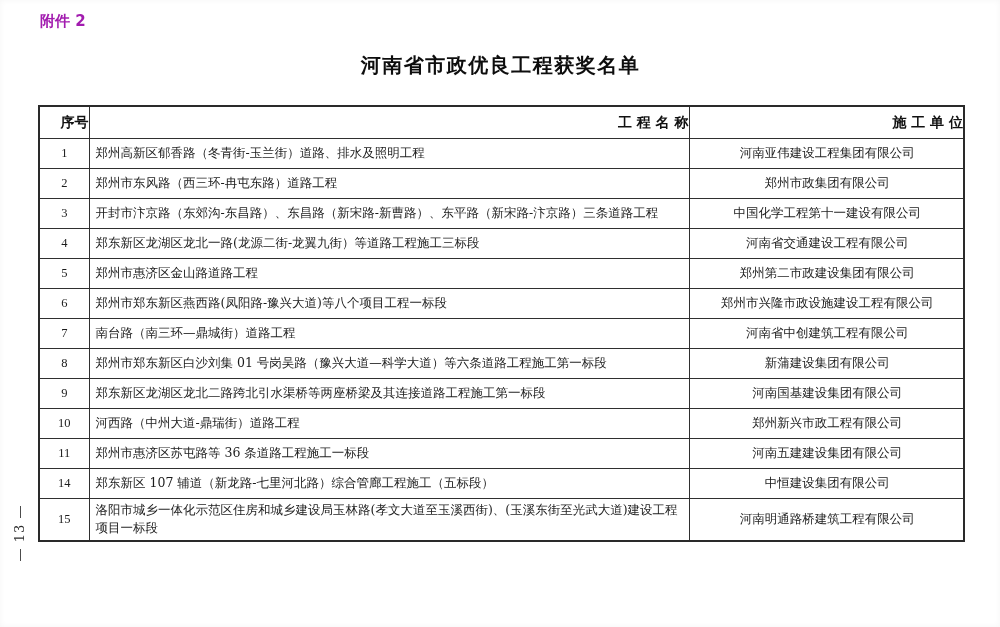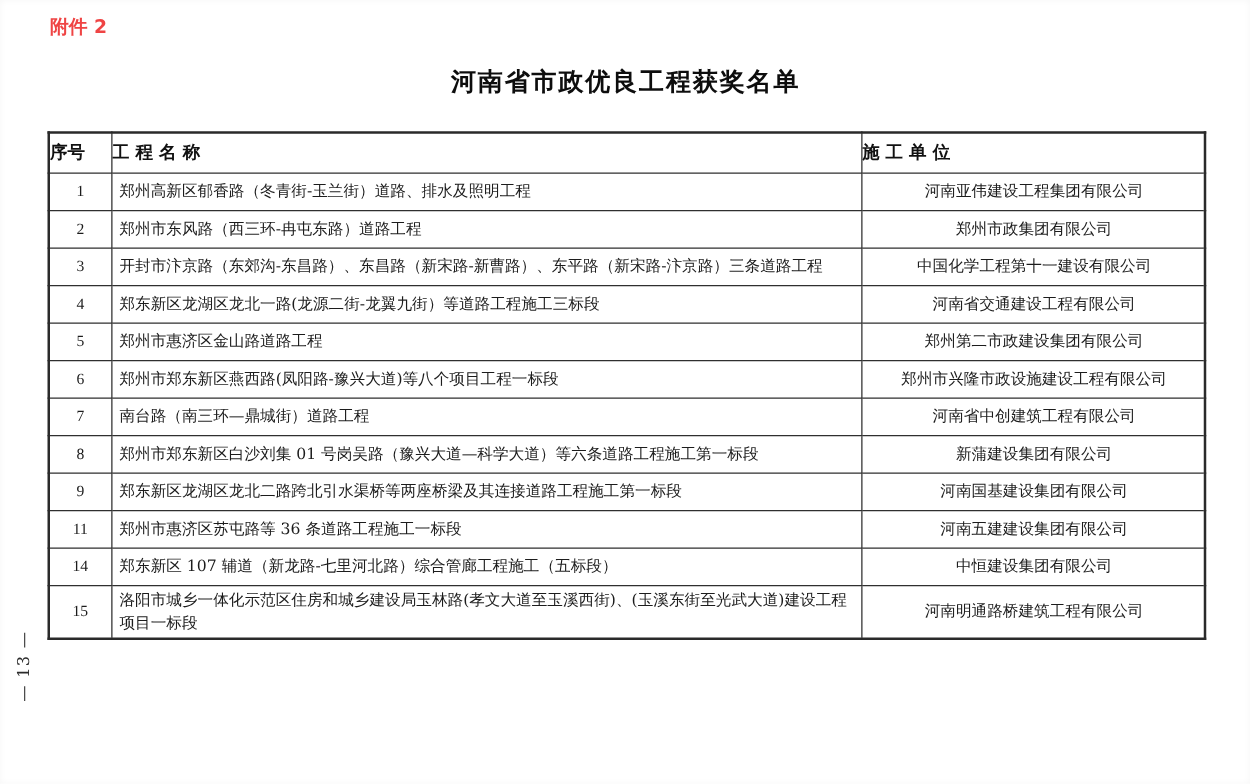--- a/index.html
+++ b/index.html
@@ -14,21 +14,21 @@
     overflow: hidden;
     box-shadow: inset 0 0 6px rgba(0,0,0,0.04);
   }
   .attachment-label {
     position: absolute;
     left: 40px;
     top: 12px;
     font-family: "DejaVu Sans", "Liberation Sans", sans-serif;
     font-size: 15px;
     font-weight: 600;
-    color: #ef4444;
+    color: #a21caf;
   }
   .doc-title {
     position: absolute;
     left: 38px;
     top: 52px;
     width: 925px;
     text-align: center;
     font-family: "DejaVu Sans", "Liberation Sans", sans-serif;
     font-size: 20px;
     font-weight: 700;
@@ -49,21 +49,21 @@
     font-size: 12.5px;
     font-weight: normal;
     vertical-align: middle;
     line-height: 1.45;
     overflow: hidden;
   }
   .award-table thead th {
     height: 32px;
     font-size: 14px;
     font-weight: 700;
-    text-align: left;
+    text-align: right;
     color: #111;
   }
   .award-table tbody td { height: 30px; }
   .award-table tbody tr:last-child td { height: 43px; }
   .cell-index { text-align: center; font-family: "Liberation Serif", "DejaVu Serif", serif; }
   .cell-project { text-align: left; padding: 1px 4px 1px 6px; margin-left: 16px; }
   .cell-contractor { text-align: center; padding: 1px 4px 1px 6px; }
   .page-number {
     position: absolute;
     left: -25px;
@@ -140,20 +140,25 @@
       <td class="cell-index">8</td>
       <td class="cell-project">郑州市郑东新区白沙刘集 01 号岗吴路（豫兴大道—科学大道）等六条道路工程施工第一标段</td>
       <td class="cell-contractor">新蒲建设集团有限公司</td>
     </tr>
         <tr>
       <td class="cell-index">9</td>
       <td class="cell-project">郑东新区龙湖区龙北二路跨北引水渠桥等两座桥梁及其连接道路工程施工第一标段</td>
       <td class="cell-contractor">河南国基建设集团有限公司</td>
     </tr>
         <tr>
+      <td class="cell-index">10</td>
+      <td class="cell-project">河西路（中州大道-鼎瑞街）道路工程</td>
+      <td class="cell-contractor">郑州新兴市政工程有限公司</td>
+    </tr>
+        <tr>
       <td class="cell-index">11</td>
       <td class="cell-project">郑州市惠济区苏屯路等 36 条道路工程施工一标段</td>
       <td class="cell-contractor">河南五建建设集团有限公司</td>
     </tr>
         <tr>
       <td class="cell-index">14</td>
       <td class="cell-project">郑东新区 107 辅道（新龙路-七里河北路）综合管廊工程施工（五标段）</td>
       <td class="cell-contractor">中恒建设集团有限公司</td>
     </tr>
         <tr>

